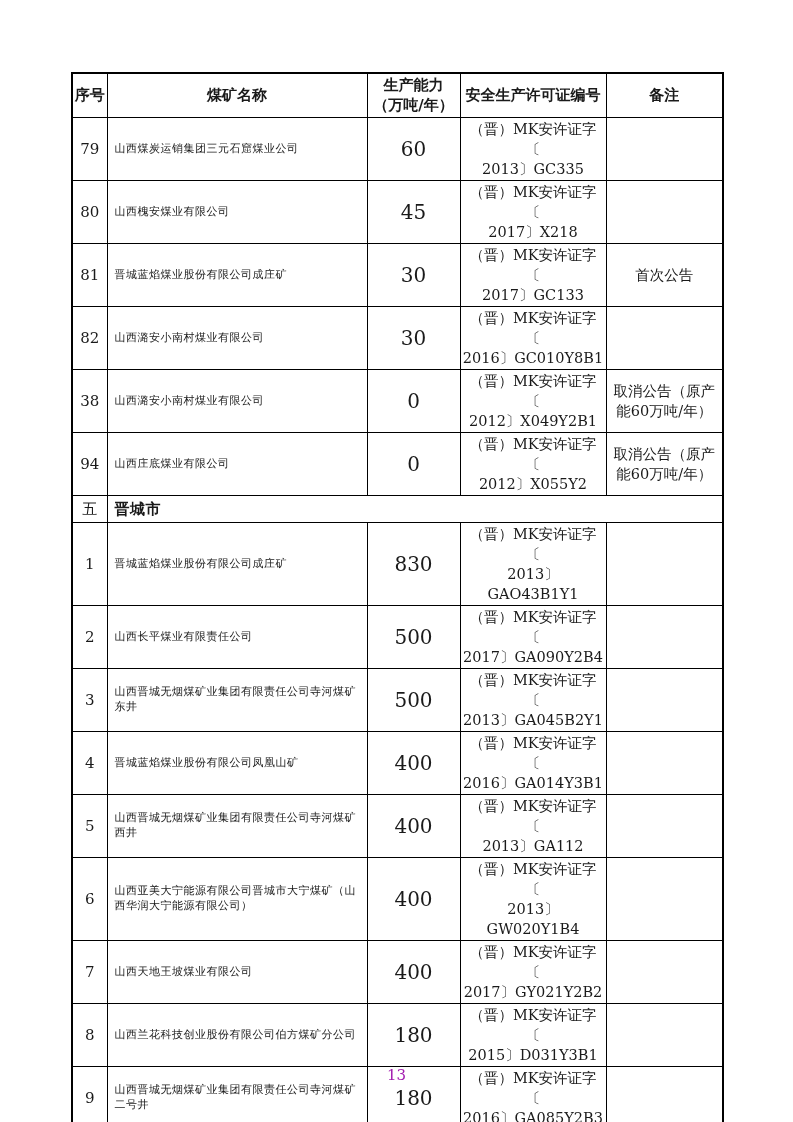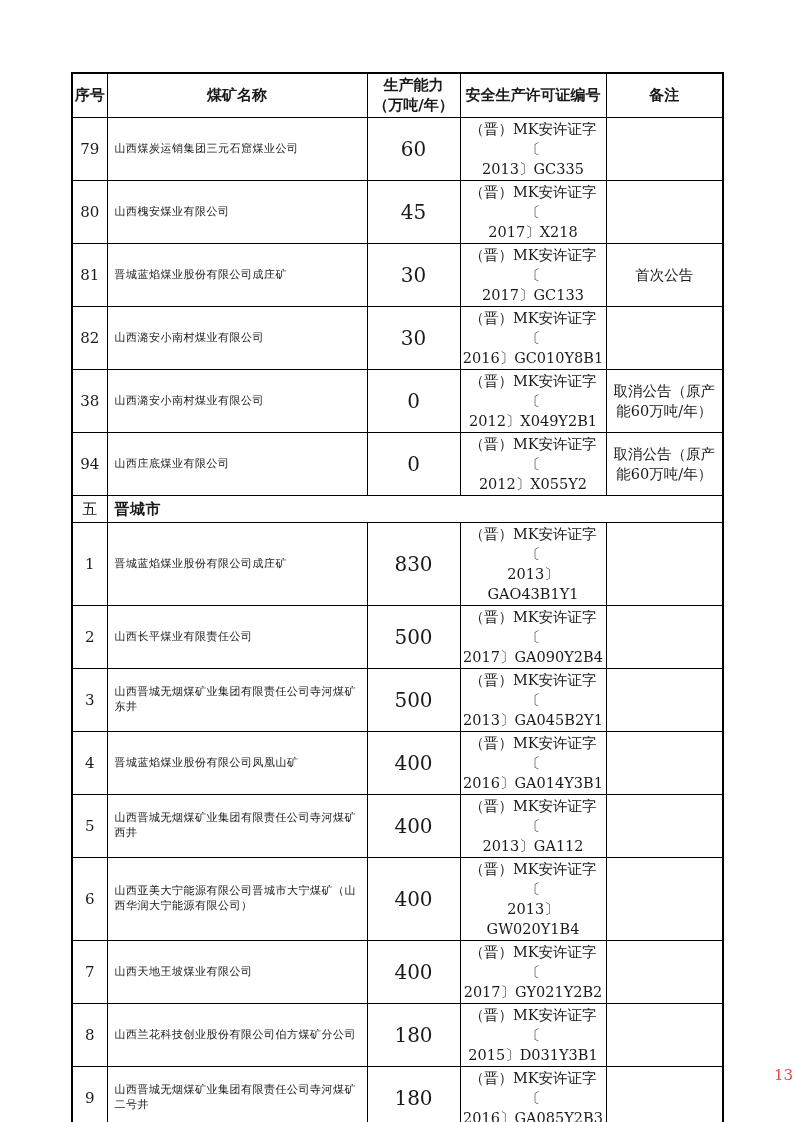--- a/index.html
+++ b/index.html
@@ -74,23 +74,23 @@
     font-size: 15px;
     font-weight: bold;
     padding: 2px 4px 2px 7px;
     letter-spacing: 0.5px;
   }
   .page-number {
     position: absolute;
     left: 0;
     right: 0;
     top: 1066px;
-    text-align: right;
-    font-size: 15px;
-    color: #ef4444;
+    text-align: center;
+    font-size: 15px;
+    color: #a21caf;
   }
 </style>
 </head>
 <body>
 
 <div class="doc-page">
 
   <table class="doc-table">
     <colgroup>
       <col style="width:35px">

